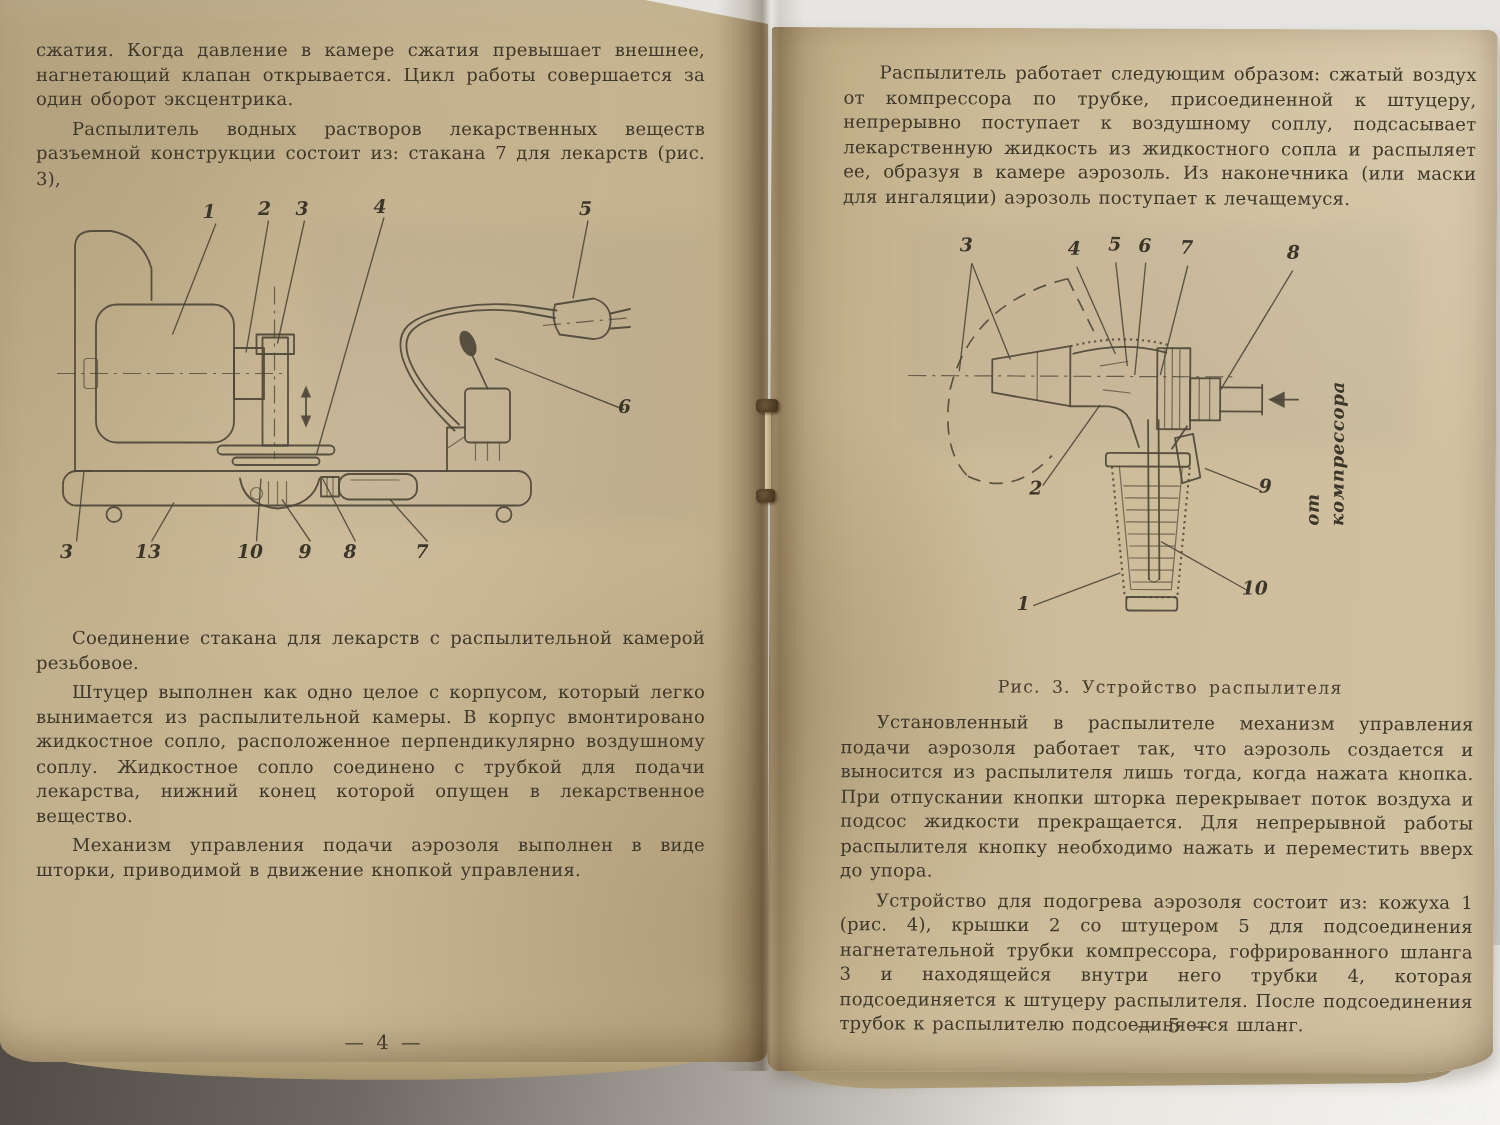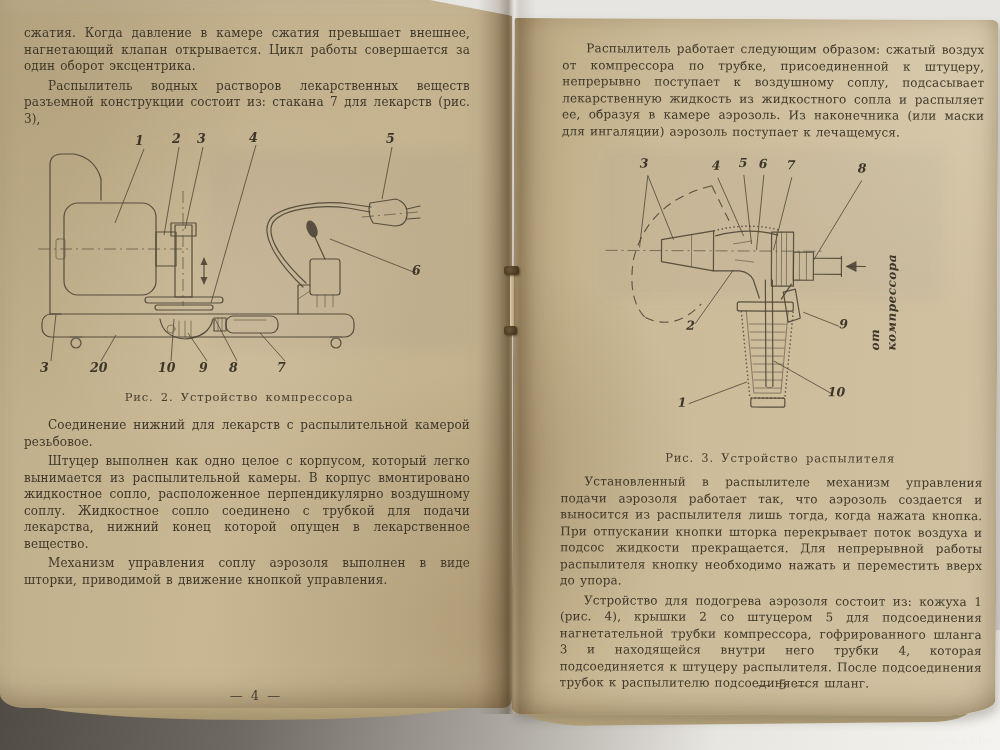--- a/index.html
+++ b/index.html
@@ -186,28 +186,27 @@
       <span class="lbl" style="left:127px;top:0;">1</span>
       <span class="lbl" style="left:164px;top:-2px;">2</span>
       <span class="lbl" style="left:189px;top:-2px;">3</span>
       <span class="lbl" style="left:241px;top:-3px;">4</span>
       <span class="lbl" style="left:378px;top:-2px;">5</span>
       <span class="lbl" style="left:404px;top:130px;">6</span>
       <span class="lbl" style="left:269px;top:227px;">7</span>
       <span class="lbl" style="left:221px;top:227px;">8</span>
       <span class="lbl" style="left:191px;top:227px;">9</span>
       <span class="lbl" style="left:150px;top:227px;">10</span>
-      <span class="lbl" style="left:82px;top:227px;">20</span>
+      <span class="lbl" style="left:82px;top:227px;">13</span>
       <span class="lbl" style="left:32px;top:227px;">3</span>
-      <div class="caption">Рис. 2. Устройство компрессора</div>
     </div>
 
-    <p class="ind">Соединение нижний для лекарств с распылительной камерой резьбовое.</p>
+    <p class="ind">Соединение стакана для лекарств с распылительной камерой резьбовое.</p>
     <p class="ind">Штуцер выполнен как одно целое с корпусом, который легко вынимается из распылительной камеры. В корпус вмонтировано жидкостное сопло, расположенное перпендикулярно воздушному соплу. Жидкостное сопло соединено с трубкой для подачи лекарства, нижний конец которой опущен в лекарственное вещество.</p>
-    <p class="ind">Механизм управления соплу аэрозоля выполнен в виде шторки, приводимой в движение кнопкой управления.</p>
+    <p class="ind">Механизм управления подачи аэрозоля выполнен в виде шторки, приводимой в движение кнопкой управления.</p>
   </div>
   <div class="pagenum pagenum-left">— 4 —</div>
 </div>
 
 <div class="page page-right">
   <div class="ghost" style="left:90px;top:130px;width:340px;height:150px;"></div>
   <div class="flow flow-right">
     <div class="pad-top-right"></div>
     <p class="ind">Распылитель работает следующим образом: сжатый воздух от компрессора по трубке, присоединенной к штуцеру, непрерывно поступает к воздушному соплу, подсасывает лекарственную жидкость из жидкостного сопла и распыляет ее, образуя в камере аэрозоль. Из наконечника (или маски для ингаляции) аэрозоль поступает к лечащемуся.</p>
 

